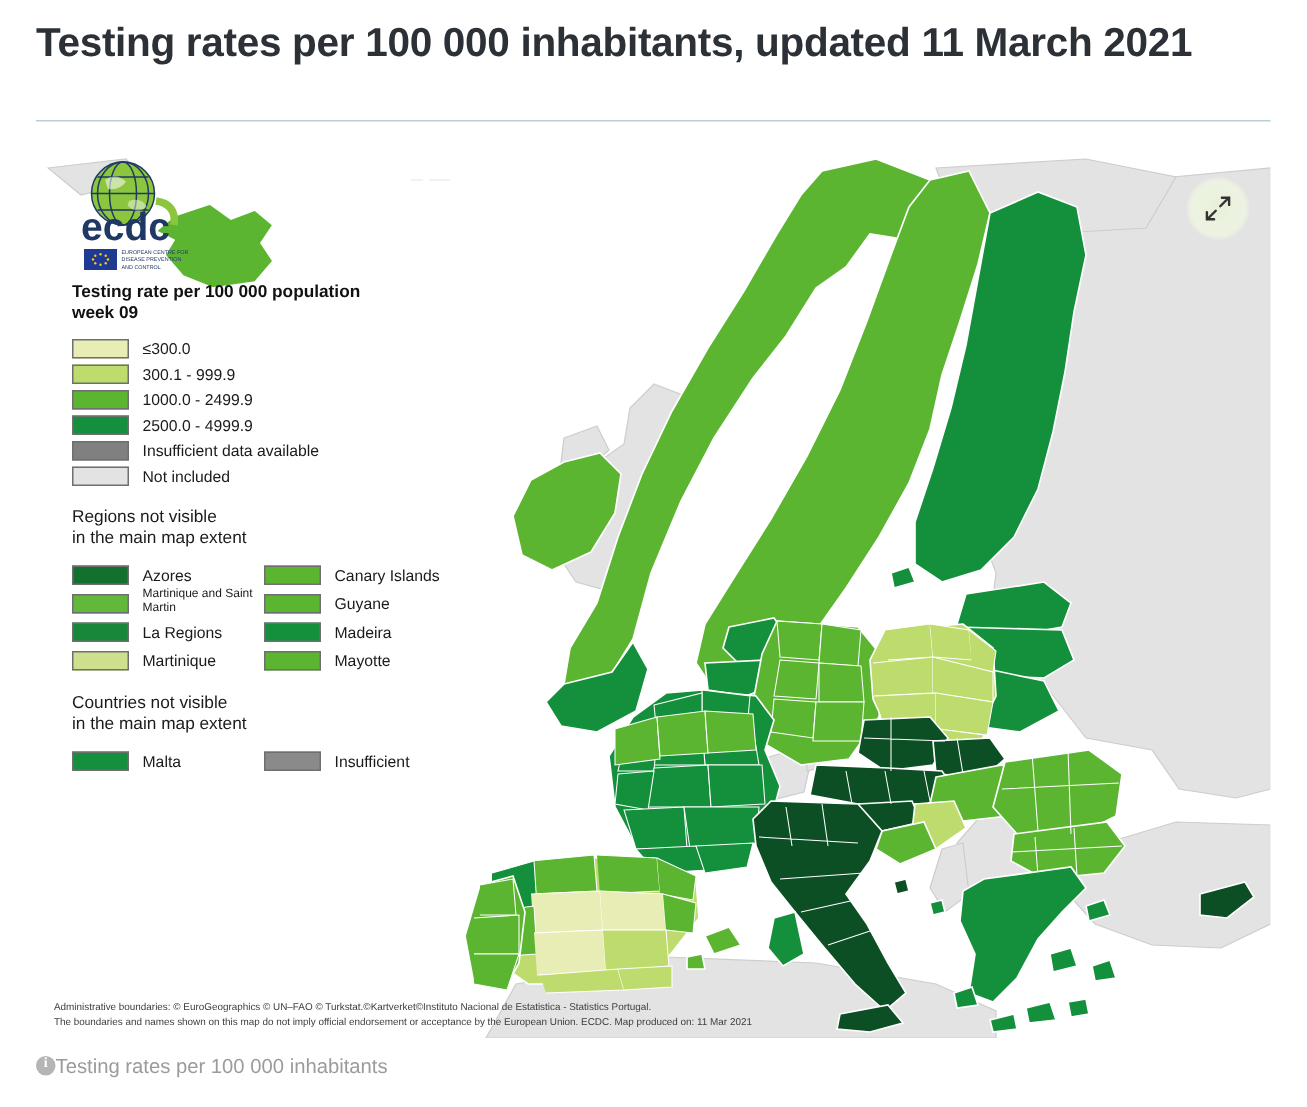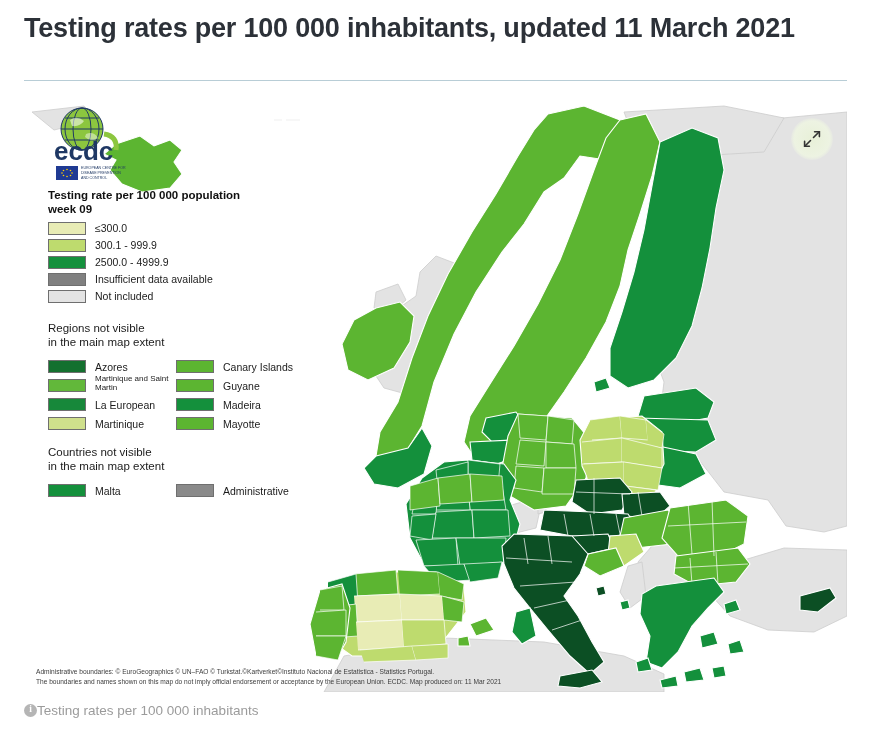--- a/index.html
+++ b/index.html
@@ -49,21 +49,21 @@
     z-index:5;
   }
   #ecdc-logo{width:96px;height:78px;position:relative;margin-left:8px;}
 
   .legend-title{
     font-size:11.5px;font-weight:bold;color:#111111;
     line-height:14px;margin:6px 0 6px 10px;
     font-family:"Liberation Sans", sans-serif;
   }
   .legend-row{
-    display:flex;align-items:flex-start;height:17px;margin-left:10px;
+    display:flex;align-items:flex-end;height:17px;margin-left:10px;
   }
   .swatch{
     width:38px;height:13px;border:1px solid #6f6f6f;box-sizing:border-box;
     flex:0 0 auto;
   }
   .legend-label{
     font-size:10.5px;color:#1b1b1b;margin-left:9px;
     font-family:"Liberation Sans", sans-serif;white-space:nowrap;
   }
 
@@ -417,20 +417,24 @@
     <div id="legend-rows">
         <div class="legend-row">
           <div class="swatch" style="background: rgb(232, 236, 181);"></div>
           <div class="legend-label">≤300.0</div>
         </div>
         <div class="legend-row">
           <div class="swatch" style="background: rgb(190, 219, 110);"></div>
           <div class="legend-label">300.1 - 999.9</div>
         </div>
         <div class="legend-row">
+          <div class="swatch" style="background: rgb(92, 181, 49);"></div>
+          <div class="legend-label">1000.0 - 2499.9</div>
+        </div>
+        <div class="legend-row">
           <div class="swatch" style="background: rgb(20, 144, 60);"></div>
           <div class="legend-label">2500.0 - 4999.9</div>
         </div>
         <div class="legend-row">
           <div class="swatch" style="background: rgb(128, 128, 128);"></div>
           <div class="legend-label">Insufficient data available</div>
         </div>
         <div class="legend-row">
           <div class="swatch" style="background: rgb(227, 227, 227);"></div>
           <div class="legend-label">Not included</div>
@@ -446,21 +450,21 @@
           <div class="grid-row">
             <div class="swatch" style="background: rgb(20, 112, 47);"></div>
             <div class="grid-label">Azores</div>
           </div>
           <div class="grid-row">
             <div class="swatch" style="background: rgb(98, 184, 58);"></div>
             <div class="grid-label small">Martinique and Saint Martin</div>
           </div>
           <div class="grid-row">
             <div class="swatch" style="background: rgb(23, 136, 58);"></div>
-            <div class="grid-label">La European</div>
+            <div class="grid-label">La Regions</div>
           </div>
           <div class="grid-row">
             <div class="swatch" style="background: rgb(207, 224, 140);"></div>
             <div class="grid-label">Martinique</div>
           </div>
         </div>
       <div class="col" id="regions-right">
           <div class="grid-row">
             <div class="swatch" style="background: rgb(92, 181, 49);"></div>
             <div class="grid-label">Canary Islands</div>
@@ -487,21 +491,21 @@
     <div class="two-col">
       <div class="col col-left" id="countries-left">
           <div class="grid-row">
             <div class="swatch" style="background: rgb(20, 144, 60);"></div>
             <div class="grid-label">Malta</div>
           </div>
         </div>
       <div class="col" id="countries-right">
           <div class="grid-row">
             <div class="swatch" style="background: rgb(138, 138, 138);"></div>
-            <div class="grid-label">Administrative</div>
+            <div class="grid-label">Insufficient</div>
           </div>
         </div>
     </div>
   </div>
 
   <div id="map-footnote">
     <div>Administrative boundaries: © EuroGeographics © UN–FAO © Turkstat.©Kartverket©Instituto Nacional de Estatistica - Statistics Portugal.</div>
     <div>The boundaries and names shown on this map do not imply official endorsement or acceptance by the European Union. ECDC. Map produced on: 11 Mar 2021</div>
   </div>
 </div>

